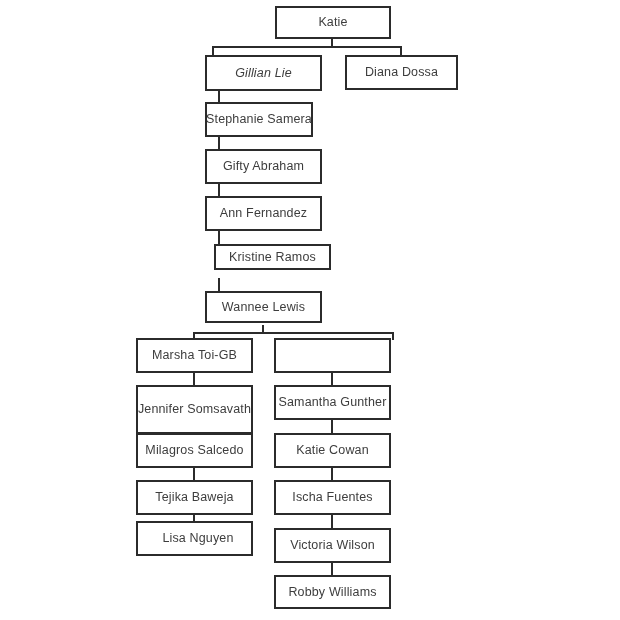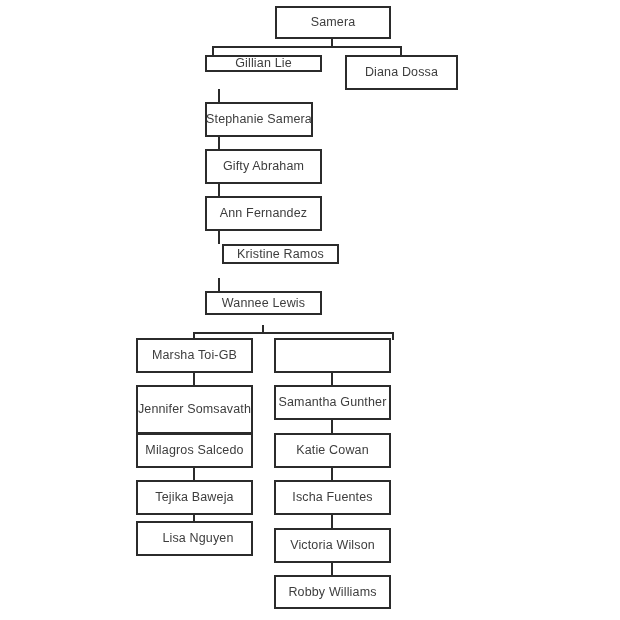--- a/index.html
+++ b/index.html
@@ -73,48 +73,48 @@
   <div class="edge edge-v" style="left:193px; top:467px; height:14px;"></div>
   <div class="edge edge-v" style="left:193px; top:514px; height:8px;"></div>
 
   <div class="edge edge-v" style="left:331px; top:372px; height:14px;"></div>
   <div class="edge edge-v" style="left:331px; top:419px; height:15px;"></div>
   <div class="edge edge-v" style="left:331px; top:467px; height:14px;"></div>
   <div class="edge edge-v" style="left:331px; top:514px; height:14px;"></div>
   <div class="edge edge-v" style="left:331px; top:562px; height:14px;"></div>
 
   <div class="node" style="left:275px; top:6px; width:116px; height:33px;">
-    <span class="node-label">Samera</span>
+    <span class="node-label">Katie</span>
   </div>
 
-  <div class="node" style="left:205px; top:55px; width:117px; height:17px;">
+  <div class="node" style="left:205px; top:55px; width:117px; height:36px;font-style:italic;">
     <span class="node-label">Gillian Lie</span>
   </div>
 
   <div class="node" style="left:345px; top:55px; width:113px; height:35px;">
     <span class="node-label">Diana Dossa</span>
   </div>
 
   <div class="node" style="left:205px; top:102px; width:108px; height:35px;">
     <span class="node-label">Stephanie Samera</span>
   </div>
 
   <div class="node" style="left:205px; top:149px; width:117px; height:35px;justify-content:center;">
     <span class="node-label">Gifty Abraham</span>
   </div>
 
   <div class="node" style="left:205px; top:196px; width:117px; height:35px;">
     <span class="node-label">Ann Fernandez</span>
   </div>
 
-  <div class="node" style="left:222px; top:244px; width:117px; height:20px;">
+  <div class="node" style="left:214px; top:244px; width:117px; height:26px;">
     <span class="node-label">Kristine Ramos</span>
   </div>
 
-  <div class="node" style="left:205px; top:291px; width:117px; height:24px;">
+  <div class="node" style="left:205px; top:291px; width:117px; height:32px;">
     <span class="node-label">Wannee Lewis</span>
   </div>
 
   <div class="node" style="left:136px; top:338px; width:117px; height:35px;">
     <span class="node-label">Marsha Toi-GB</span>
   </div>
 
   <div class="node" style="left:274px; top:338px; width:117px; height:35px;">
     <span class="node-label"></span>
   </div>

